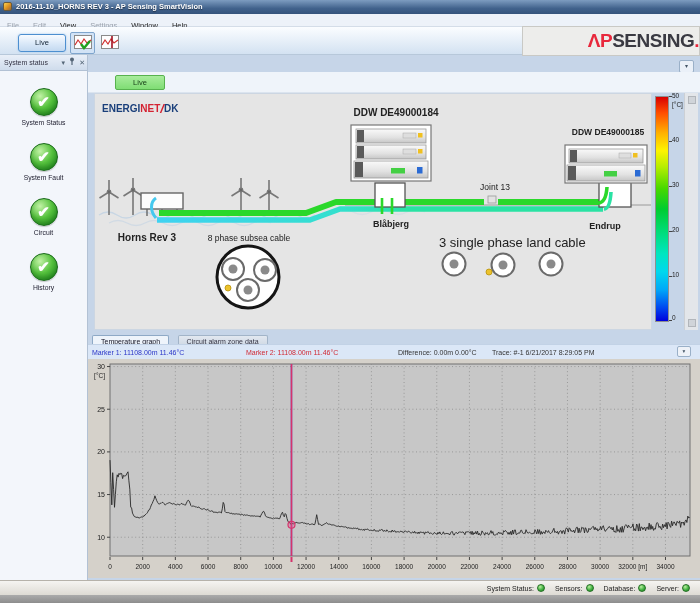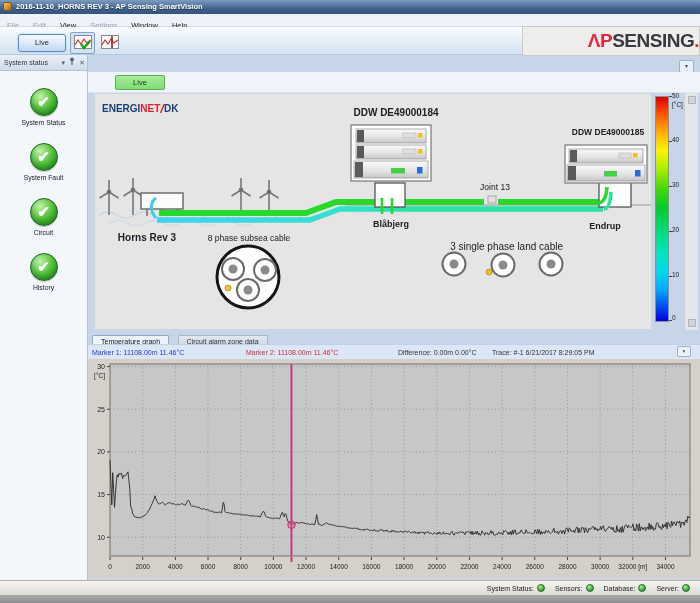--- a/index.html
+++ b/index.html
@@ -284,21 +284,21 @@
     </svg>
 
     <div class="clabel" style="left:7px;top:6px;font-size:10px;font-weight:bold;"><span style="color:#1a3f7a;">ENERGI</span><span style="color:#d42332;">NET</span><span style="color:#d42332;font-size:13px;font-style:italic;position:relative;top:1px;">/</span><span style="color:#1a3f7a;">DK</span></div>
     <div class="clabel" style="left:255px;top:13px;width:92px;text-align:center;font-size:10px;font-weight:600;">DDW DE49000184</div>
     <div class="clabel" style="left:468px;top:33px;width:90px;text-align:center;font-size:8.5px;font-weight:600;">DDW DE49000185</div>
     <div class="clabel" style="left:372px;top:88px;width:56px;text-align:center;font-size:8.5px;">Joint 13</div>
     <div class="clabel" style="left:268px;top:125px;width:56px;text-align:center;font-size:9px;font-weight:bold;">Blåbjerg</div>
     <div class="clabel" style="left:482px;top:127px;width:56px;text-align:center;font-size:9px;font-weight:bold;">Endrup</div>
     <div class="clabel" style="left:12px;top:138px;width:80px;text-align:center;font-size:10px;font-weight:bold;">Horns Rev 3</div>
     <div class="clabel" style="left:99px;top:139px;width:110px;text-align:center;font-size:8.5px;">8 phase subsea cable</div>
-    <div class="clabel" style="left:344px;top:147px;width:124px;text-align:right;font-size:10px;">3 single phase land cable</div>
+    <div class="clabel" style="left:344px;top:141px;width:124px;text-align:right;font-size:13px;">3 single phase land cable</div>
   </div>
 
   <div class="abs colorbar"></div>
   <div class="abs cbtick" style="top:92px;">50</div>
   <div class="abs cbtick" style="top:101px;">[°C]</div>
   <div class="abs cbtick" style="top:136px;">40</div>
   <div class="abs cbtick" style="top:181px;">30</div>
   <div class="abs cbtick" style="top:226px;">20</div>
   <div class="abs cbtick" style="top:271px;">10</div>
   <div class="abs cbtick" style="top:314px;">0</div>

